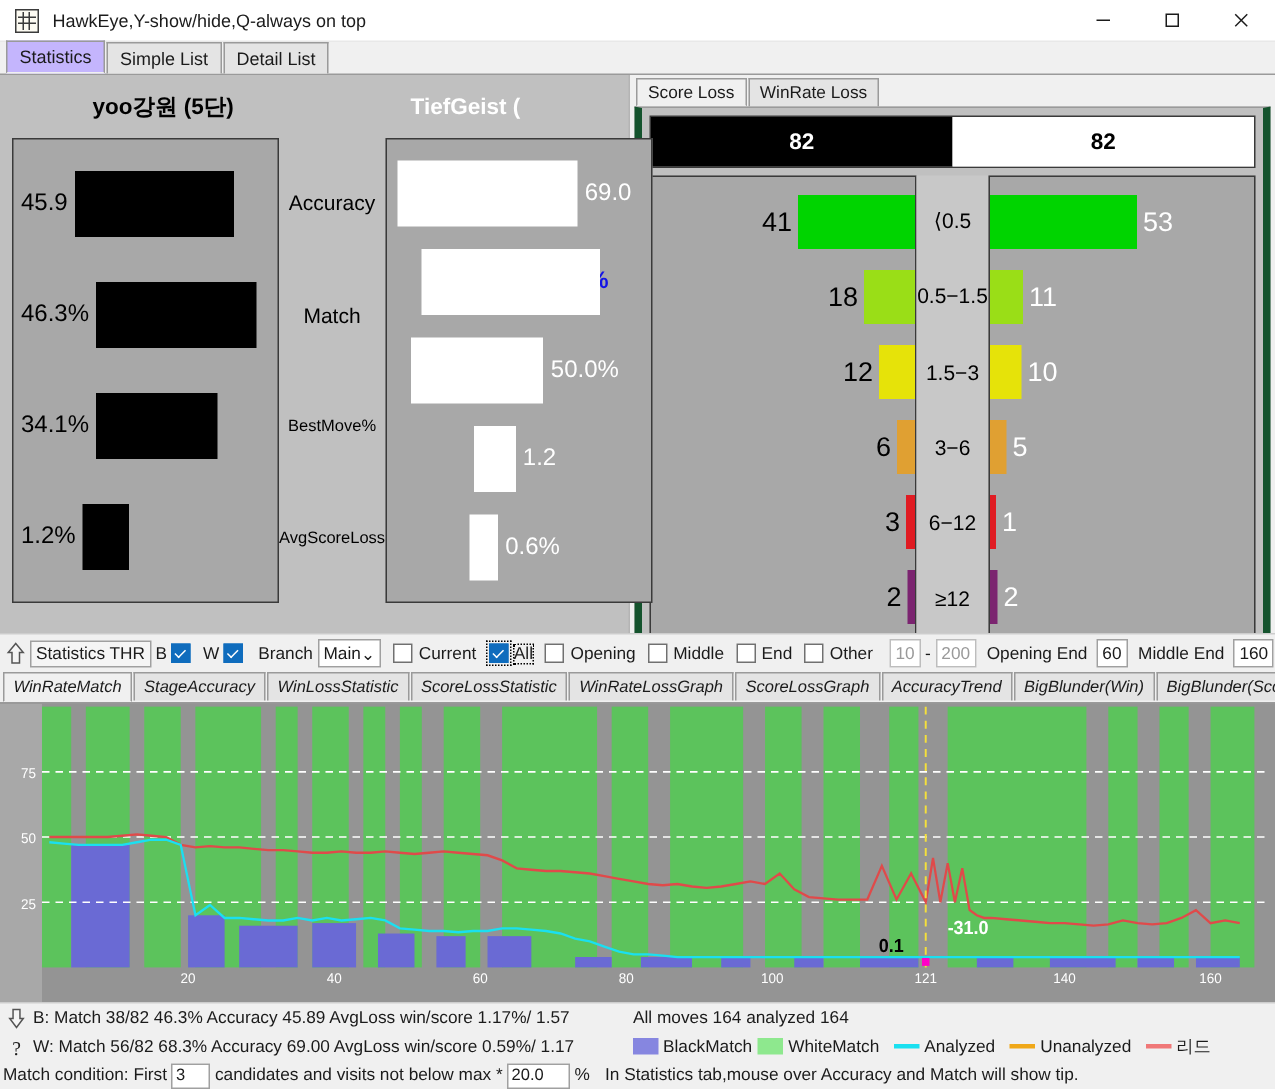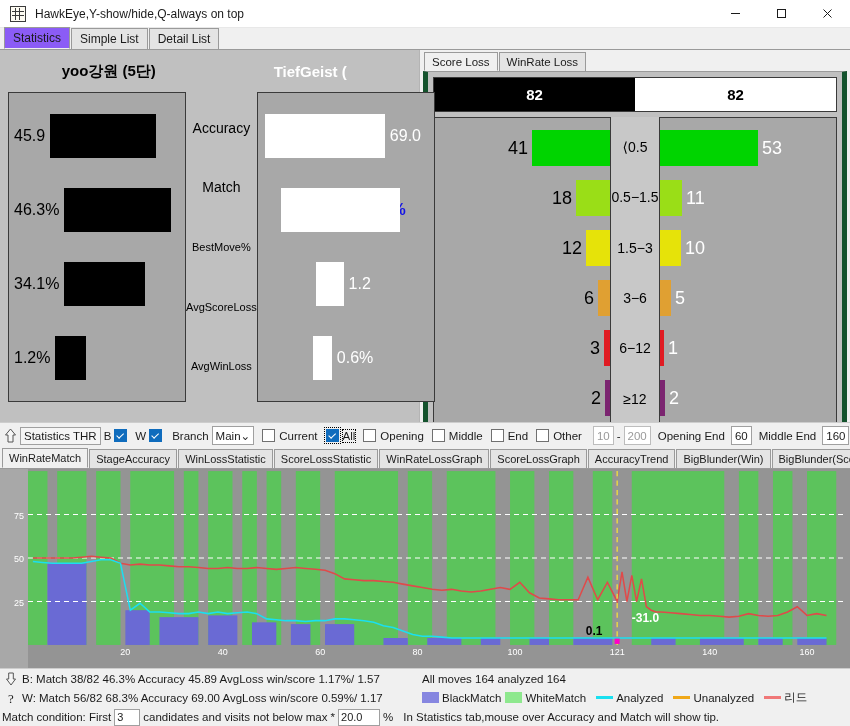--- a/index.html
+++ b/index.html
@@ -59,21 +59,21 @@
   }
   .toptab {
     height: 21px; padding: 0 8px;
     display: flex; align-items: center;
     font-size: 12px; color: #1b1b1b;
     background: #e4e4e4;
     border: 1px solid #9a9a9a; border-bottom: none;
     margin-right: 1px;
   }
   .toptab.active {
-    background: #8b5cf6; height: 22px;
+    background: #c4b5fd; height: 22px;
     border-bottom: 1px solid #f0f0f0;
     position: relative; z-index: 2;
   }
 
   
   .upper {
     display: flex; flex-direction: row;
     height: 372px; min-height: 372px;
     background: #c0c0c0;
     padding: 0;
@@ -259,22 +259,22 @@
     border: 1px solid #a0a0a0; background: #fff;
     height: 19px; font-size: 11.5px;
     display: inline-flex; align-items: center;
     padding: 0 3px; margin: 0 3px;
   }
   .fb-input.ph { color: #9a9a9a; border-color: #bdbdbd; }
 
   
   .bottabs {
     height: 20px; min-height: 20px;
-    display: flex; align-items: center;
-    background: #f0f0f0; padding-left: 2px;
+    display: flex; align-items: flex-start;
+    background: #f0f0f0; padding-left: 2px; font-style: italic;
   }
   .bottab {
     height: 19px; padding: 0 6px;
     display: flex; align-items: center;
     font-size: 11px; color: #1b1b1b;
     background: #e4e4e4;
     border: 1px solid #9a9a9a; border-bottom: none;
     margin-right: 1px;
   }
   .bottab.active { background: #f0f0f0; border-bottom: 1px solid #f0f0f0; height: 20px; }
@@ -378,30 +378,33 @@
             <div class="cmp-row left">
               <span class="cmp-val dark">1.2%</span>
               <div class="bar-black" style="width: 31px;"></div>
             </div>
           </div>
         <div class="cmp-mid" id="cmp-mid">
             <div class="cmp-label big">Accuracy</div>
             <div class="cmp-label big">Match</div>
             <div class="cmp-label small">BestMove%</div>
             <div class="cmp-label small">AvgScoreLoss</div>
-            <div class="cmp-label small">AvgWinLoss</div>
           </div>
         <div class="cmp-side" id="cmp-right">
             <div class="cmp-row right">
               <div class="bar-white" style="width: 119.35px;"></div>
               <span class="cmp-val light">69.0</span>
             </div>
             <div class="cmp-row right">
               <div class="bar-white" style="width: 119.35px; position: relative;"></div>
               <span class="cmp-val hl" style="margin-left: -44.66px;">68.3%</span>
+            </div>
+            <div class="cmp-row right">
+              <div class="bar-white" style="width: 88.35px;"></div>
+              <span class="cmp-val light">50.0%</span>
             </div>
             <div class="cmp-row right">
               <div class="bar-white" style="width: 27.9px;"></div>
               <span class="cmp-val light">1.2</span>
             </div>
             <div class="cmp-row right">
               <div class="bar-white" style="width: 18.6px;"></div>
               <span class="cmp-val light">0.6%</span>
             </div>
           </div>

